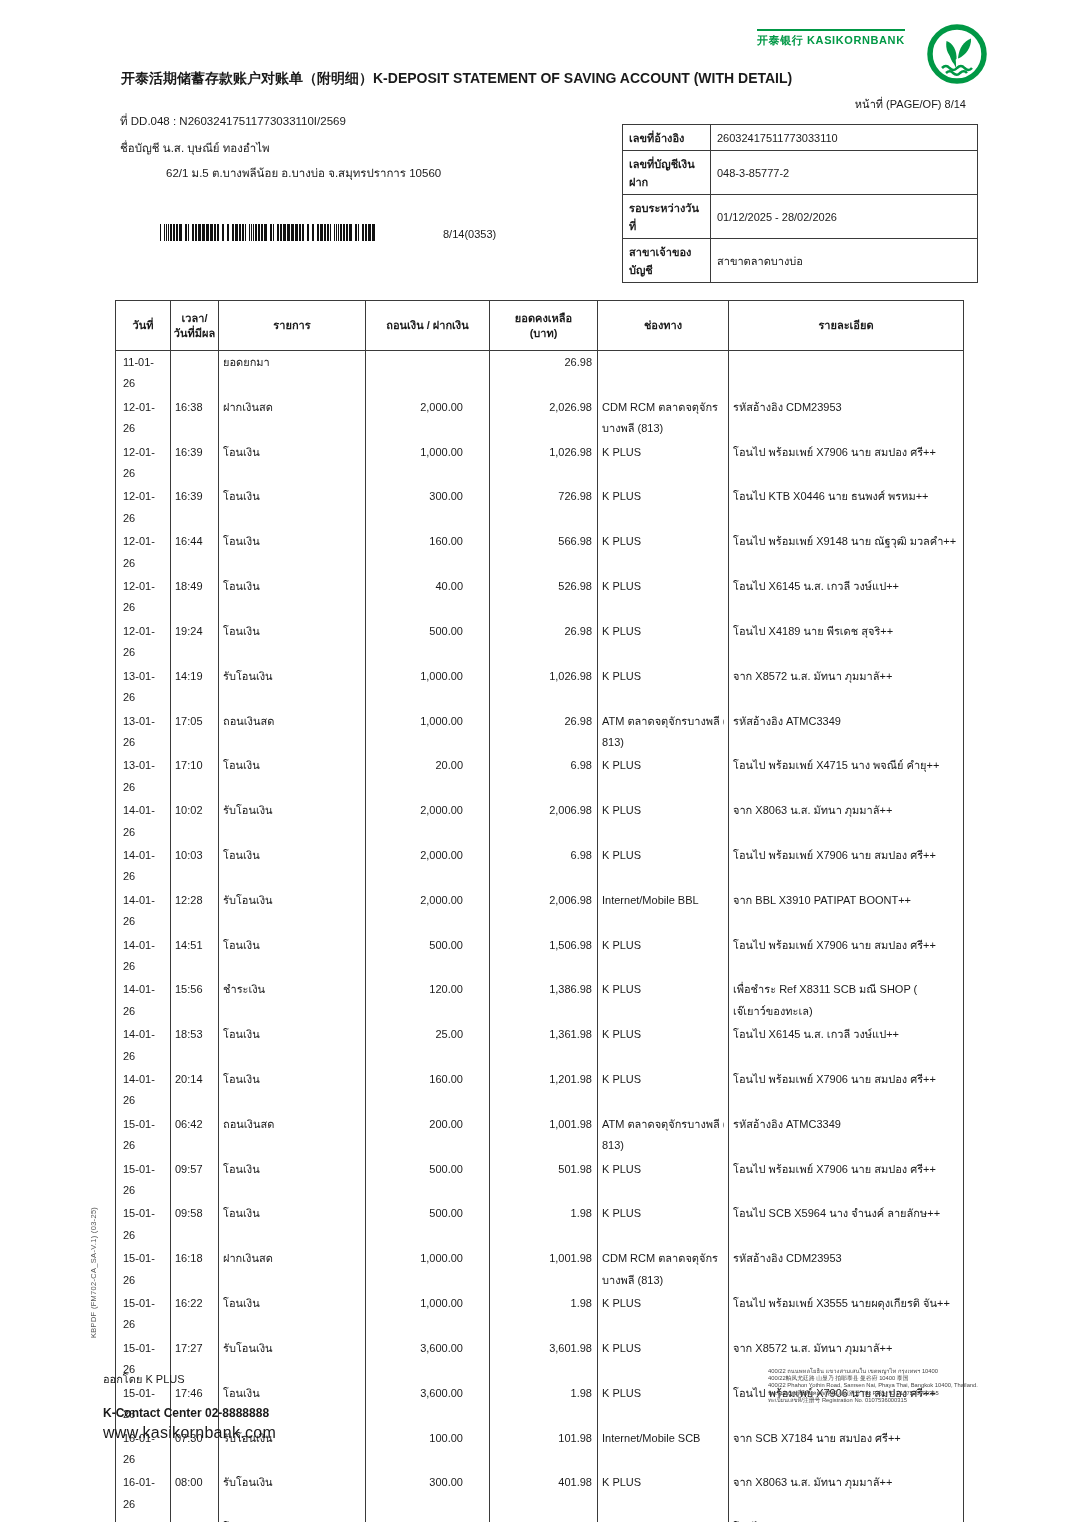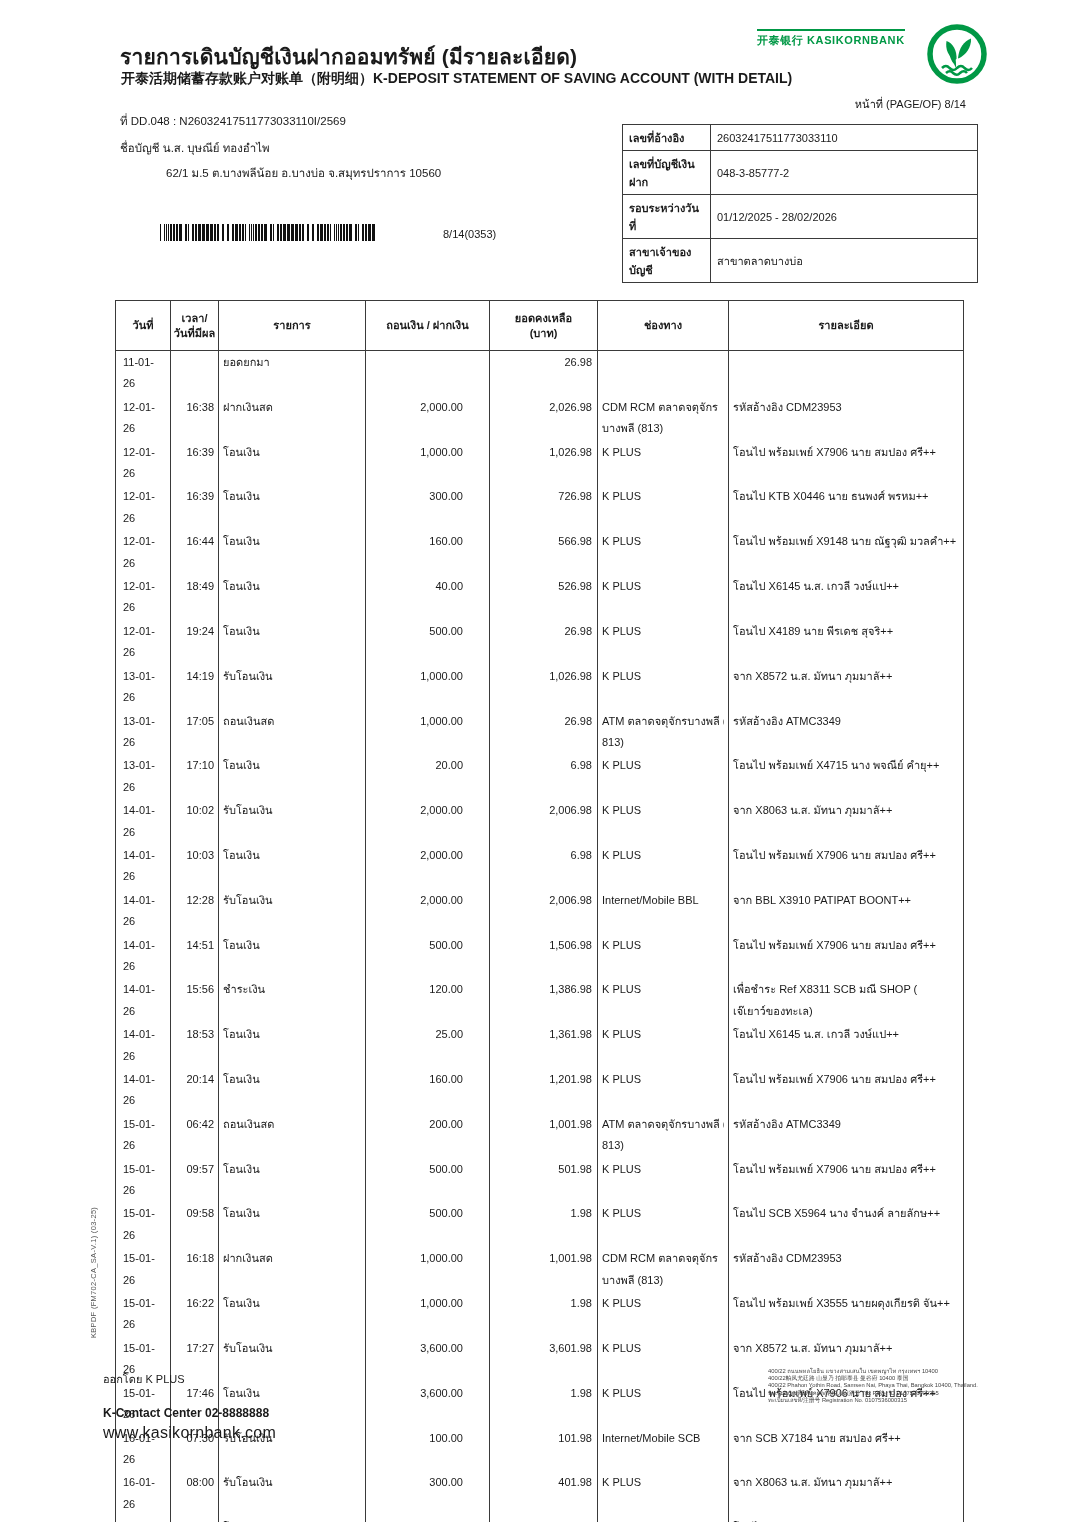--- a/index.html
+++ b/index.html
@@ -43,42 +43,41 @@
     border:1.4px solid #3a3a3a; border-left:1px solid #3a3a3a; border-right:1px solid #3a3a3a;
     font-size:11px; font-weight:bold; height:50px; text-align:center;
     white-space:pre-line; line-height:15px; padding:2px;
   }
   .txn td {
     border-left:1px solid #3a3a3a; border-right:1px solid #3a3a3a;
     font-size:11px; line-height:21.4px; vertical-align:top; padding:1px 4px;
   }
   .txn tbody tr:last-child td { border-bottom:1.4px solid #3a3a3a; }
   .txn td.c-date { padding-left:7px; }
-  .txn td.c-time { text-align:right; }
+  .txn td.c-time { text-align:left; }
   .txn td.c-amt { text-align:right; padding-right:26px; }
   .txn td.c-bal { text-align:right; padding-right:5px; }
   .txn td.c-chan div, .txn td.c-det div { white-space:nowrap; overflow:hidden; }
 
   
   .footer-left { position:absolute; left:103px; top:1370px; }
   .footer-issued { font-size:11px; }
   .footer-contact { font-size:12px; font-weight:bold; margin-top:18px; }
   .footer-web { font-size:16px; margin-top:4px; letter-spacing:0.3px; }
   .footer-right { position:absolute; left:768px; top:1368px; width:250px; font-size:5.8px; line-height:7.2px; color:#444; }
   .side-code {
     position:absolute; left:89px; top:1338px; font-size:7.5px; color:#555;
     transform:rotate(-90deg); transform-origin:0 0; white-space:nowrap; letter-spacing:0.3px;
   }
 </style>
 </head>
 <body>
 
 <div class="page">
 
-  <div class="doc-title">รายการเดินบัญชีเงินฝากออมทรัพย์ (มีรายละเอียด)</div>
   <div class="doc-subtitle">开泰活期储蓄存款账户对账单（附明细）K-DEPOSIT STATEMENT OF SAVING ACCOUNT (WITH DETAIL)</div>
 
   <div class="bank-block">
     <div class="bank-rule" style="background: rgb(0, 152, 69);"></div>
     <div class="bank-name-en" style="color: rgb(0, 152, 69);">开泰银行 KASIKORNBANK</div>
   </div>
   <svg class="bank-logo" viewBox="0 0 64 64">
     <circle cx="32" cy="32" r="27" fill="none" stroke="#009845" stroke-width="5.5"></circle>
     <path d="M31 46 C31.5 38 30 30 25 23 C23 27 24 36 29 42 Z" fill="#009845"></path>
     <path d="M30 38 C24 35 20 28 21.5 19 C28 21 32 29 31.5 37 Z" fill="#009845"></path>

